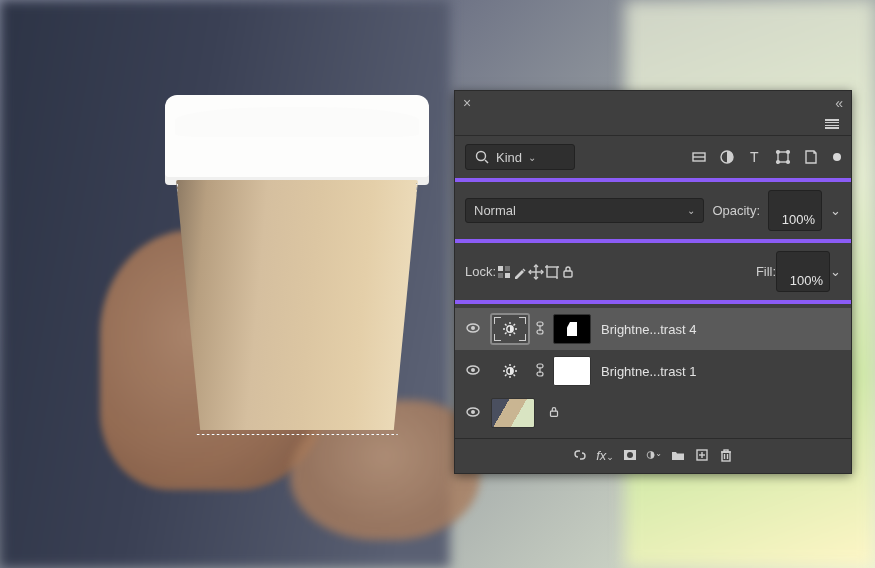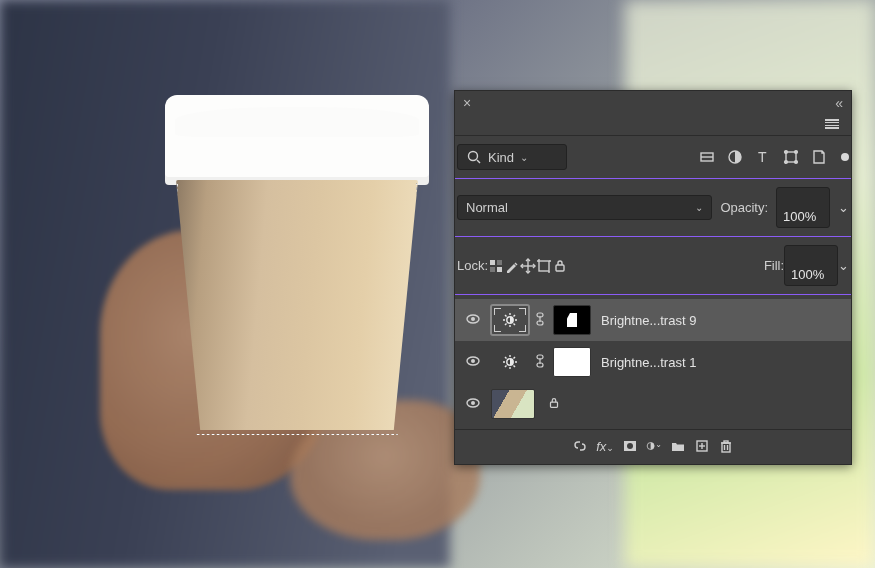--- a/index.html
+++ b/index.html
@@ -19,21 +19,21 @@
   .panel-top { display:flex; align-items:center; padding:4px 8px 2px 8px; }
   .panel-close { font-size:14px; color:#bdbdbd; cursor:pointer; }
   .panel-collapse { margin-left:auto; font-size:14px; color:#bdbdbd; cursor:pointer; }
   .panel-tabs { display:flex; align-items:center; border-bottom:1px solid #2b2b2b; padding:0 8px 0 0; }
   .tab { padding:8px 14px; font-weight:600; color:#eaeaea; background:#3f3f3f; border-top:1px solid #3f3f3f; }
   .tab.active { background:#3f3f3f; }
   .tab-menu { margin-left:auto; padding:6px 4px; cursor:pointer; }
   .hamburger { width:14px; height:10px; display:flex; flex-direction:column; justify-content:space-between; }
   .hamburger span { display:block; height:1.6px; background:#cfcfcf; }
 
-  .row { display:flex; align-items:center; gap:8px; padding:8px 2px; border-bottom:1px solid #8b5cf6; }
+  .row { display:flex; align-items:center; gap:8px; padding:8px 10px; border-bottom:4px solid #8b5cf6; }
   .dropdown { display:flex; align-items:center; background:#2f2f2f; border:1px solid #222; border-radius:3px; padding:4px 8px; gap:6px; }
   .dropdown .chev { font-size:10px; color:#bdbdbd; }
   .filter-icons { display:flex; gap:12px; align-items:center; margin-left:auto; }
   .ico { width:16px; height:16px; display:inline-flex; align-items:center; justify-content:center; color:#cfcfcf; }
   .ico svg { width:16px; height:16px; stroke:#cfcfcf; stroke-width:1.4; fill:none; }
   .dot-toggle { width:8px; height:8px; border-radius:50%; background:#d8d8d8; margin-left:2px; }
 
   .valuebox { display:flex; align-items:center; background:#2f2f2f; border:1px solid #222; border-radius:3px; padding:3px 6px; gap:4px; min-width:52px; justify-content:space-between; }
   .label { color:#cfcfcf; }
 
@@ -55,21 +55,21 @@
   .mask-thumb.white { background:#fff; }
   .mask-shape { width:10px; height:14px; background:#fff; clip-path:polygon(30% 0,100% 0,100% 100%,0 100%,0 40%); }
   .img-thumb { width:44px; height:30px; border:1px solid #333; border-radius:2px; background:linear-gradient(120deg,#4a4f5f 0 30%,#c9b592 30% 60%,#d9e4c2 60% 100%); }
   .layer-name { flex:1; color:#e3e3e3; white-space:nowrap; overflow:hidden; text-overflow:ellipsis; }
   .lock-ind { width:18px; text-align:center; color:#cfcfcf; }
   .bright-ico svg { stroke:#e9e9e9; }
 
   .footer { display:flex; align-items:center; gap:8px; padding:8px 16px 10px; justify-content:center; border-top:1px solid #2b2b2b; }
   .footer .ico, .row .ico { cursor:pointer; }
   .fx { font-style:italic; font-size:13px; color:#cfcfcf; }
-  input.val { background:transparent; border:none; color:#e5e5e5; width:40px; font-size:13px; text-align:left; outline:none;margin-top:18px; }
+  input.val { background:transparent; border:none; color:#e5e5e5; width:40px; font-size:13px; text-align:right; outline:none;margin-top:18px; }
 </style>
 </head>
 <body>
 
 <div class="bg-scene">
   <div class="bg-body"></div>
   <div class="bg-right"></div>
   <div class="hand"></div>
   <div class="hand2"></div>
   <div class="cup-lid"></div>
@@ -229,21 +229,21 @@
         </div>
         <span class="link-ico"><svg width="10" height="16" viewBox="0 0 10 16">
               <rect x="2" y="2" width="6" height="4" rx="2" fill="none" stroke="#cfcfcf" stroke-width="1.2"></rect>
               <rect x="2" y="10" width="6" height="4" rx="2" fill="none" stroke="#cfcfcf" stroke-width="1.2"></rect>
               <line x1="5" y1="5" x2="5" y2="11" stroke="#cfcfcf" stroke-width="1.2"></line>
             </svg></span>
         <div class="mask-thumb">
             <div class="mask-shape"></div>
           </div>
       </div>
-      <span class="layer-name">Brightne...trast 9</span>
+      <span class="layer-name">Brightne...trast 4</span>
     </div>
 
     <div class="layer">
       <span class="eye"><svg width="16" height="16" viewBox="0 0 16 16">
             <ellipse cx="8" cy="8" rx="6" ry="4" fill="none" stroke="#cfcfcf" stroke-width="1.4"></ellipse>
             <circle cx="8" cy="8" r="2" fill="#cfcfcf"></circle>
           </svg></span>
       <div class="thumb-wrap">
         <div class="adj-thumb" style="background:transparent;border:none;">
           <span class="ico bright-ico">

